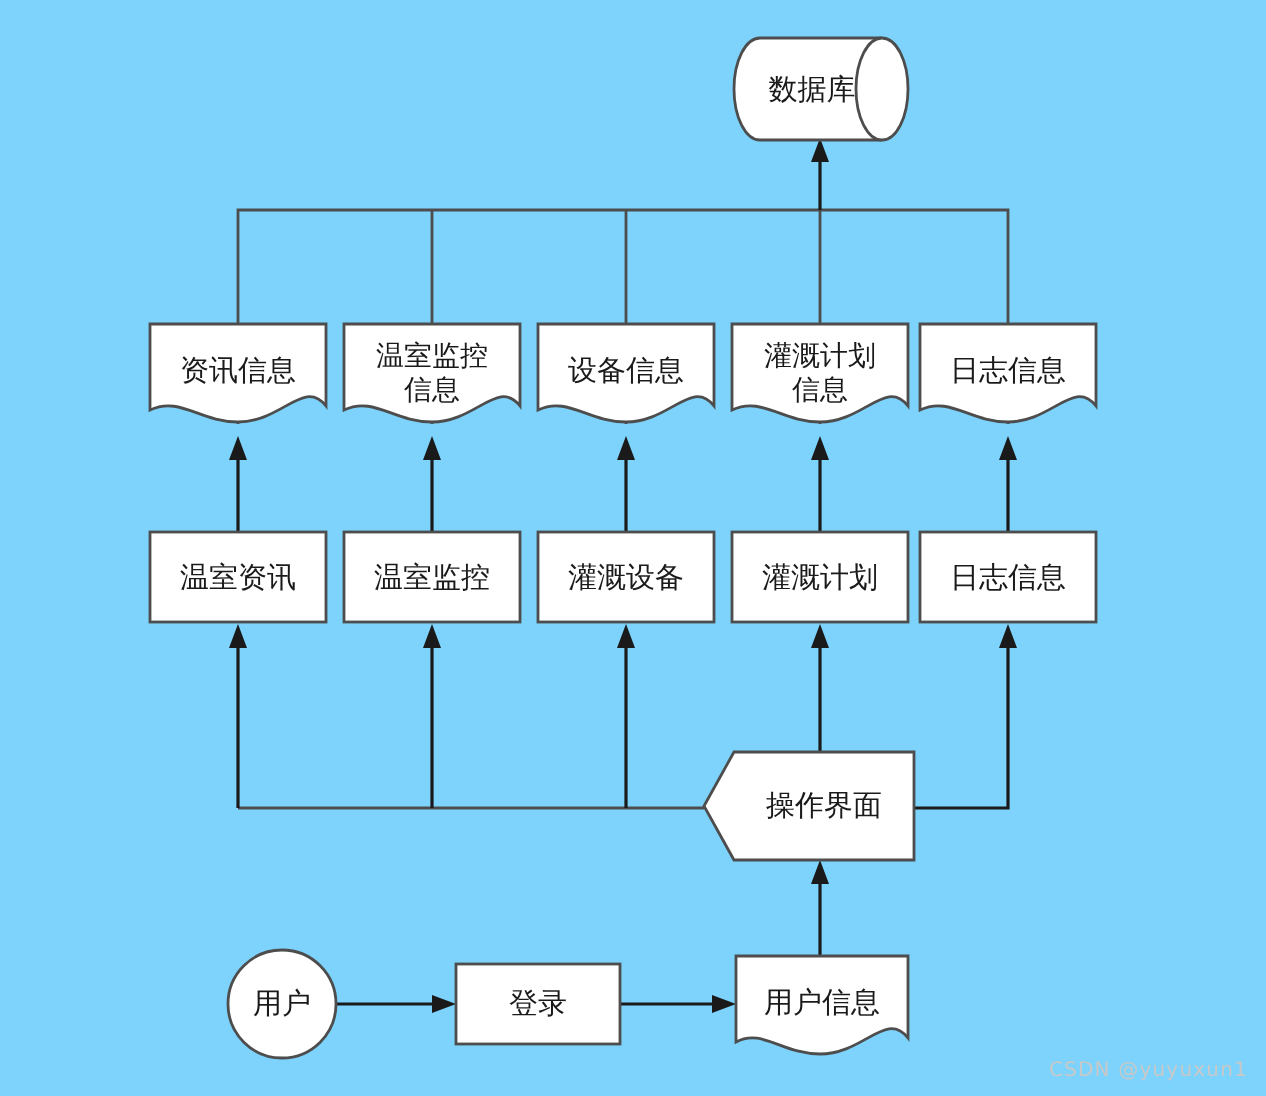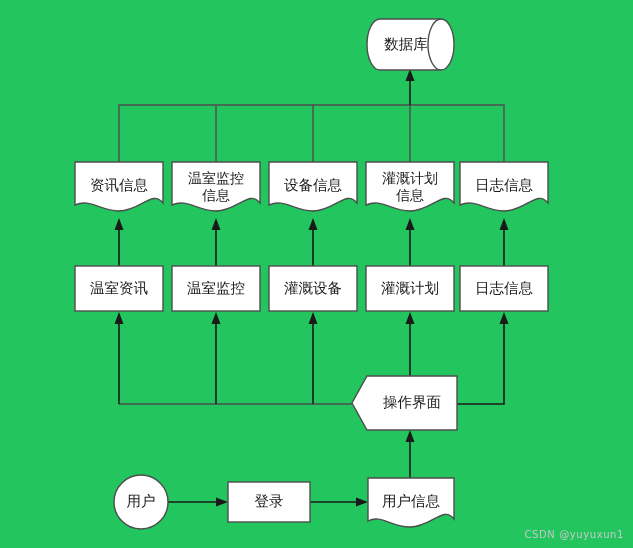--- a/index.html
+++ b/index.html
@@ -8,21 +8,21 @@
     padding: 0;
     background: #ffffff;
   }
   body {
     font-family: "Liberation Sans", "DejaVu Sans", sans-serif;
   }
   #diagram-root {
     position: relative;
     width: 633px;
     height: 548px;
-    background: #22c55e;
+    background: #7dd3fc;
     overflow: hidden;
   }
   #flow-svg {
     position: absolute;
     top: 0;
     left: 0;
     width: 633px;
     height: 548px;
     display: block;
   }

